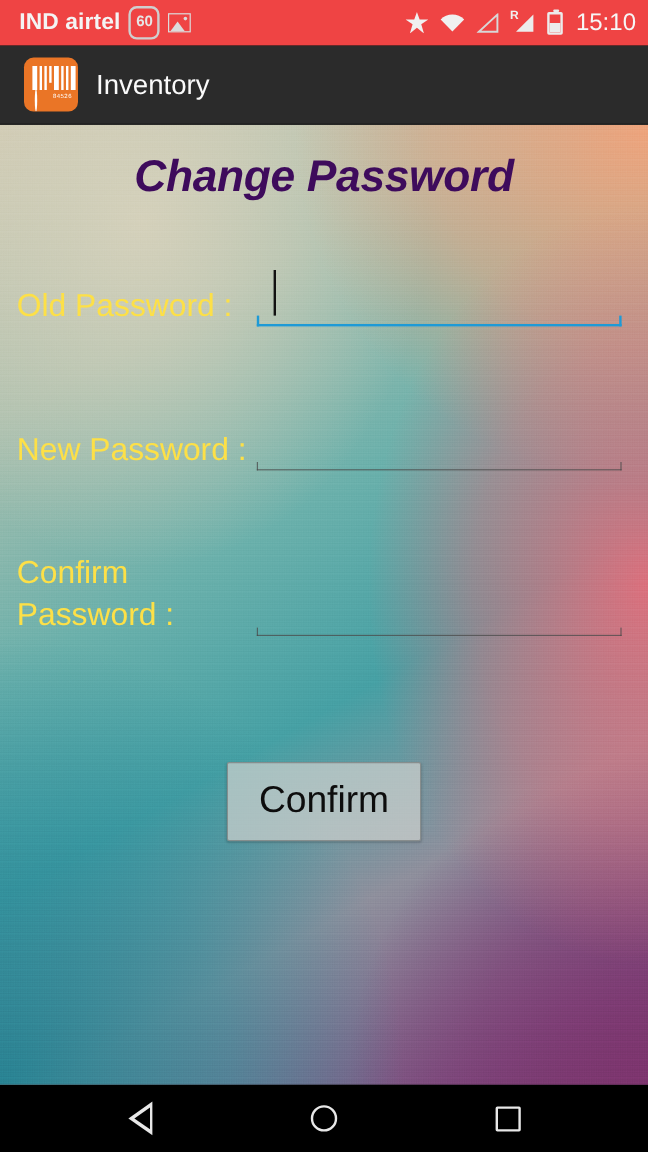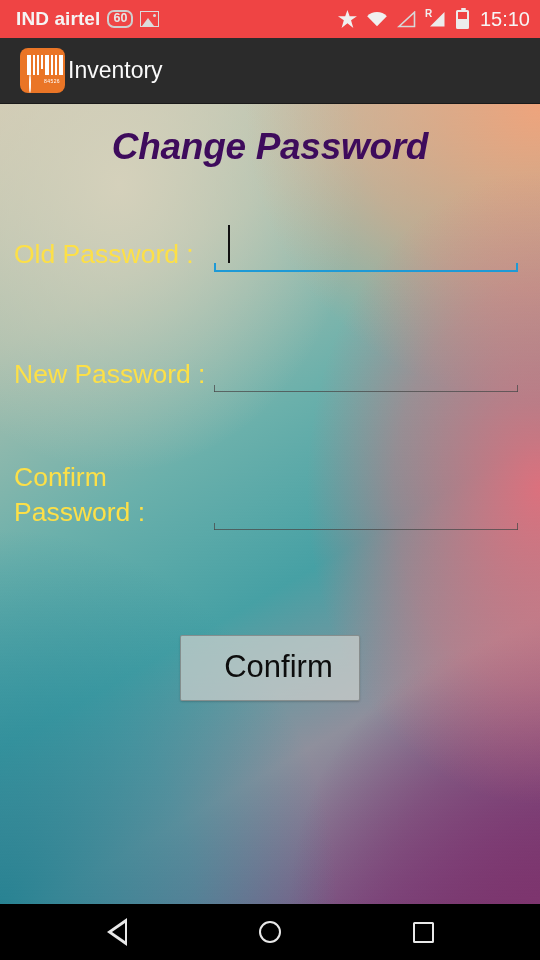--- a/index.html
+++ b/index.html
@@ -27,21 +27,21 @@
   #status-left { display:flex; align-items:center; gap:7px; flex:1 1 auto; }
   #carrier-label {
     font-size:19px; font-weight:bold; letter-spacing:0.1px;
     color:#f4f4f4; white-space:nowrap;
   }
   .badge-60 {
     border:2px solid #cfcfcf; border-radius:7px;
     font-size:12.5px; font-weight:bold; line-height:1;
     padding:2px 2px 3px 2px; color:#e6e6e6;
     display:inline-flex; align-items:center; justify-content:center;
-    min-width:26px; height:18px;
+    min-width:26px; height:28px;
   }
   .icon-img {
     width:19px; height:16px; border:1.8px solid #dcdcdc;
     position:relative; overflow:hidden; display:inline-block;
   }
   .icon-img::after {
     content:""; position:absolute; left:1px; bottom:0px;
     width:0; height:0;
     border-left:6px solid transparent; border-right:6px solid transparent;
     border-bottom:8px solid #dcdcdc;
@@ -71,21 +71,21 @@
     content:""; position:absolute; top:-4px; left:3px;
     width:5px; height:2.5px; background:#ececec; border-radius:1px;
   }
   #clock-label { font-size:20px; font-weight:normal; color:#f6f6f6; margin-left:2px; }
 
   
   #action-bar {
     height:66px; flex:0 0 66px;
     background:#2b2b2b;
     display:flex; align-items:center;
-    padding-left:20px; gap:3px;
+    padding-left:20px; gap:15px;
     border-bottom:1px solid #1a1a1a;
   }
   #app-icon {
     width:45px; height:45px; border-radius:8px;
     background:#ea7526; position:relative; overflow:hidden;
     flex:0 0 45px;
   }
   #app-icon .bars { position:absolute; left:7px; top:7px; display:flex; gap:2px; align-items:flex-start; }
   #app-icon .bars i { display:block; background:#fff; width:2px; height:20px; }
   #app-icon .bars i.w3 { width:3.5px; }
@@ -180,21 +180,21 @@
   }
 
   #confirm-button-row {
     display:flex; justify-content:center;
     margin-top:105px;
   }
   #confirm-button {
     background:rgba(205,208,205,0.72);
     border:1px solid rgba(120,124,124,0.75);
     border-radius:2px;
-    padding:13px 26px 15px 43px;
+    padding:13px 26px 15px 26px;
     font-size:31px; color:#0d0d0d;
     font-family:"Liberation Sans", sans-serif;
     box-shadow:0 1px 2px rgba(0,0,0,0.18);
     cursor:pointer;
     min-width:160px; text-align:center;
   }
 
   
   #nav-bar {
     height:56px; flex:0 0 56px;

